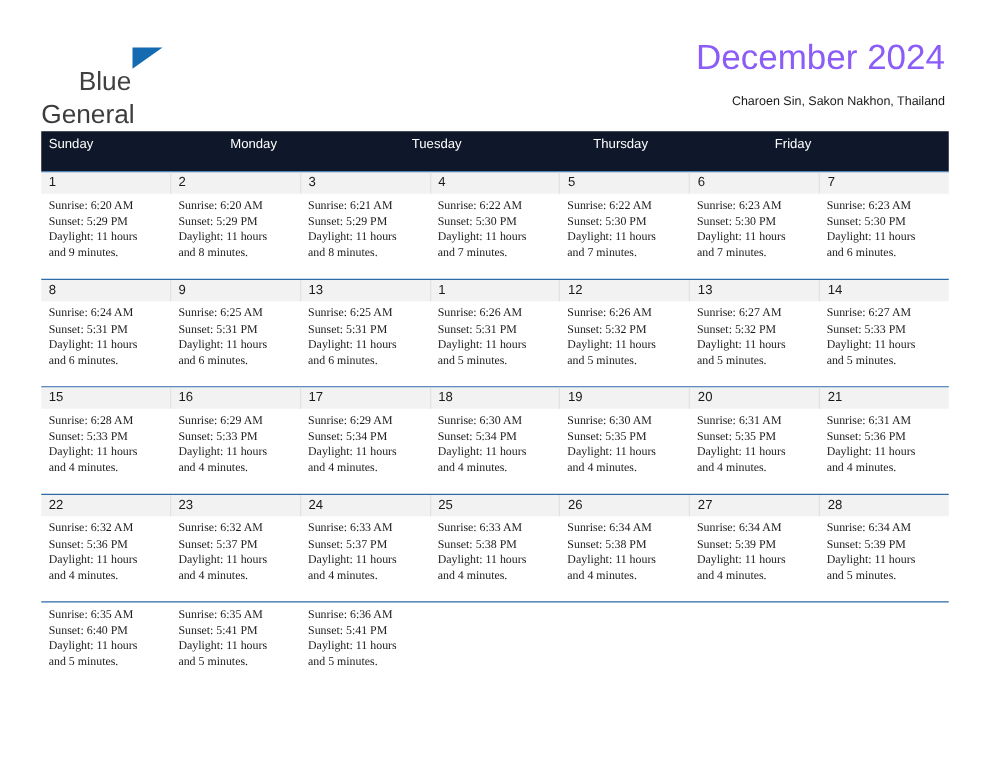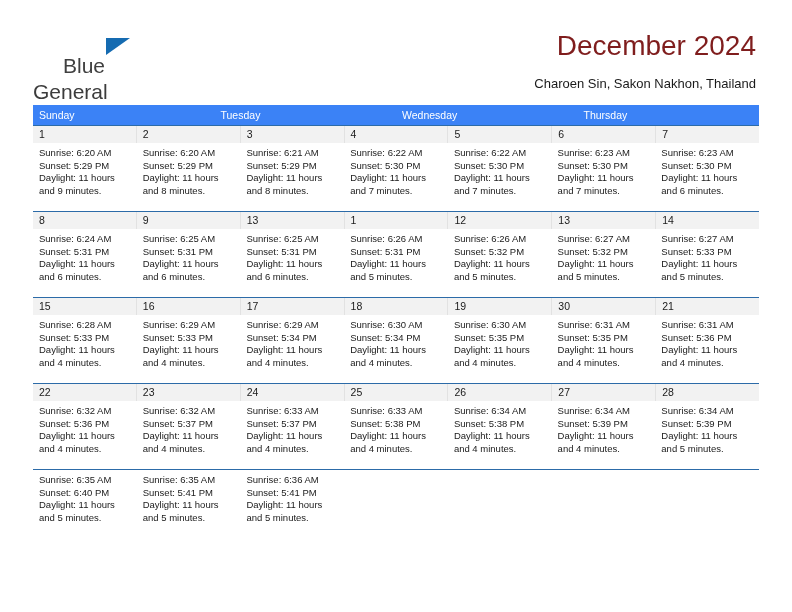--- a/index.html
+++ b/index.html
@@ -63,46 +63,46 @@
     font-size: 21px;
     color: #404040;
     line-height: 24px;
     font-family: "Liberation Sans", sans-serif;
   }
   .title {
     position: absolute;
     right: 36px;
     top: 30px;
     font-size: 28px;
-    color: #7f1d1d;
+    color: #8b5cf6;
     text-align: left;
     white-space: nowrap;
     font-weight: normal;
   }
   .subtitle {
     position: absolute;
     right: 36px;
     top: 76px;
-    font-size: 13px;
+    font-size: 10px;
     color: #1a1a1a;
     white-space: nowrap;
   }
 
   
   .calendar {
     position: absolute;
     left: 33px;
     top: 105px;
     width: 726px;
   }
   .weekdays {
     display: flex;
     width: 100%;
-    background: #3b82f6;
-    height: 20px;
+    background: #0f172a;
+    height: 32px;
   }
   .weekday {
     flex: 1 1 0;
     color: #ffffff;
     font-size: 10.5px;
     line-height: 20px;
     padding-left: 6px;
     box-sizing: border-box;
     white-space: nowrap;
   }
@@ -126,20 +126,21 @@
     box-sizing: border-box;
     color: #1a1a1a;
     border-right: 1px solid #e2e2e2;
   }
   .daynum:last-child { border-right: none; }
 
   .week-details {
     display: flex;
     width: 100%;
     height: 68px;
+    font-family: Liberation Serif, serif;
   }
   .daycell {
     flex: 1 1 0;
     padding: 4px 6px 0 6px;
     box-sizing: border-box;
     font-size: 9.5px;
     line-height: 12.6px;
     color: #1a1a1a;
   }
   .daycell div { white-space: nowrap; }
@@ -158,23 +159,24 @@
     </div>
 
     <div class="title">December 2024</div>
     <div class="subtitle">Charoen Sin, Sakon Nakhon, Thailand</div>
   </div>
 
   <div class="calendar">
 
     <div class="weekdays">
       <div class="weekday">Sunday</div>
+      <div class="weekday">Monday</div>
       <div class="weekday">Tuesday</div>
-      <div class="weekday">Wednesday</div>
       <div class="weekday">Thursday</div>
+      <div class="weekday">Friday</div>
     </div>
 
     <div class="week">
       <div class="week-numbers">
         <div class="daynum">1</div>
         <div class="daynum">2</div>
         <div class="daynum">3</div>
         <div class="daynum">4</div>
         <div class="daynum">5</div>
         <div class="daynum">6</div>
@@ -282,21 +284,21 @@
       </div>
     </div>
 
     <div class="week">
       <div class="week-numbers">
         <div class="daynum">15</div>
         <div class="daynum">16</div>
         <div class="daynum">17</div>
         <div class="daynum">18</div>
         <div class="daynum">19</div>
-        <div class="daynum">30</div>
+        <div class="daynum">20</div>
         <div class="daynum">21</div>
       </div>
       <div class="week-details">
         <div class="daycell">
           <div>Sunrise: 6:28 AM</div>
           <div>Sunset: 5:33 PM</div>
           <div>Daylight: 11 hours</div>
           <div>and 4 minutes.</div>
         </div>
         <div class="daycell">

